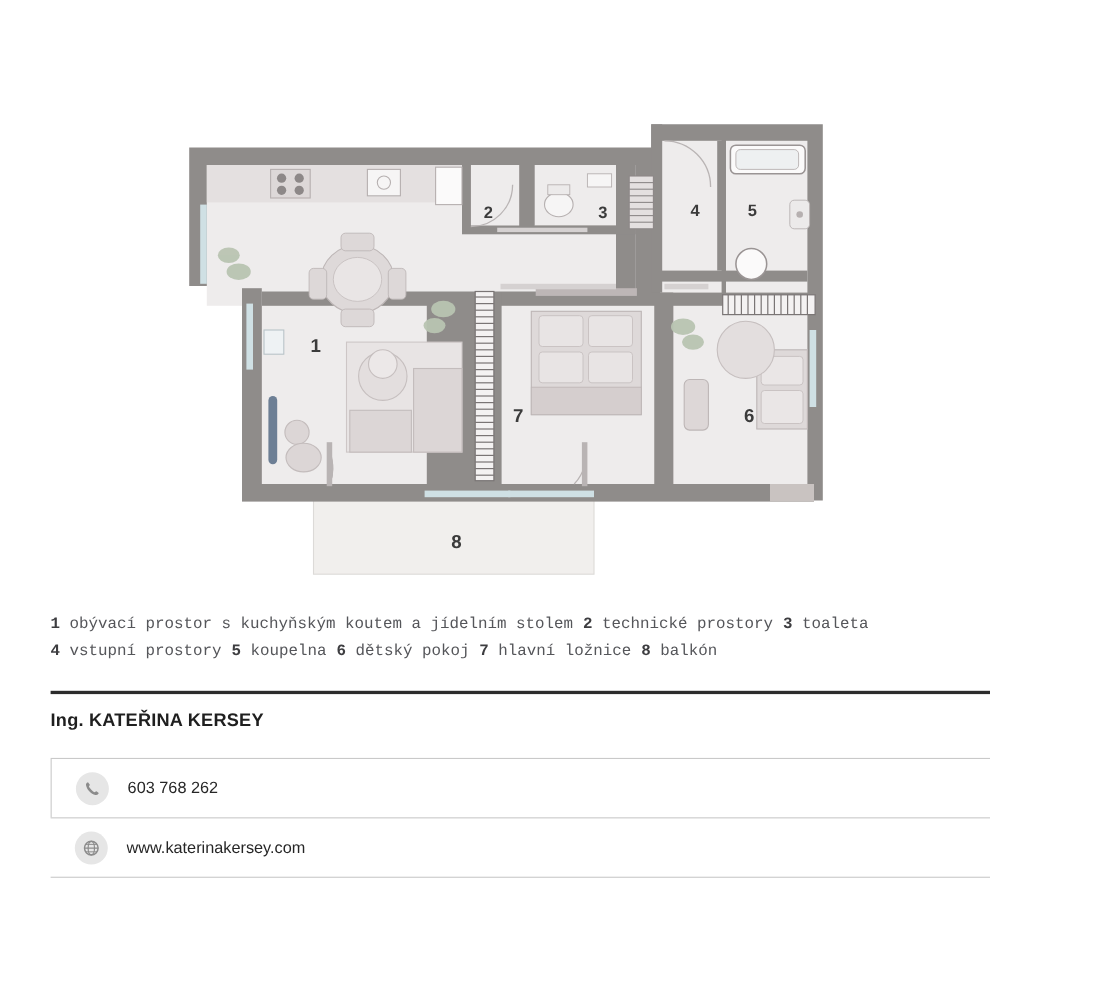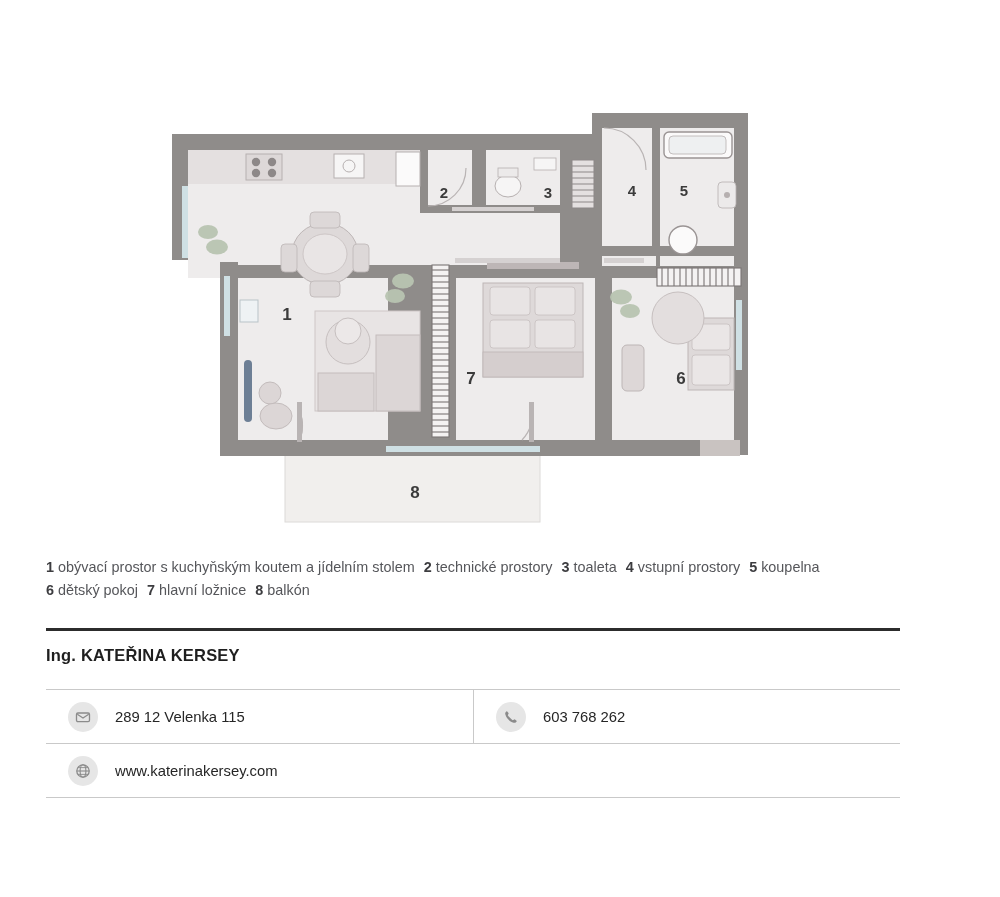--- a/index.html
+++ b/index.html
@@ -38,21 +38,21 @@
     top: 556px;
     width: 860px;
     font-size: 14.4px;
     line-height: 1.62;
     color: #55565a;
   }
   .legend .num {
     font-weight: bold;
     color: #3d3d40;
   }
-  .legend .item { white-space: nowrap; }
+  .legend .item { white-space: nowrap; font-family: Liberation Mono, monospace; }
   .legend .sp { display: inline-block; width: 9px; }
 
   
   .rule-thick {
     position: absolute;
     left: 46px; top: 628px;
     width: 854px; height: 3px;
     background: #2c2c2c;
   }
 
@@ -334,29 +334,20 @@
   <div class="legend">
     <span class="item"><span class="num">1</span> <span>obývací prostor s kuchyňským koutem a jídelním stolem</span></span><span class="sp"></span><span class="item"><span class="num">2</span> <span>technické prostory</span></span><span class="sp"></span><span class="item"><span class="num">3</span> <span>toaleta</span></span><span class="sp"></span><span class="item"><span class="num">4</span> <span>vstupní prostory</span></span><span class="sp"></span><span class="item"><span class="num">5</span> <span>koupelna</span></span><span class="sp"></span><span class="item"><span class="num">6</span> <span>dětský pokoj</span></span><span class="sp"></span><span class="item"><span class="num">7</span> <span>hlavní ložnice</span></span><span class="sp"></span><span class="item"><span class="num">8</span> <span>balkón</span></span>
   </div>
 
   <div class="rule-thick"></div>
 
   <div class="agent-name">Ing. KATEŘINA KERSEY</div>
 
   <div class="contact-table">
     <div class="contact-row">
-      <div class="contact-cell">
-        <span class="ico">
-          <svg width="16" height="16" viewBox="0 0 16 16">
-              <rect x="1.5" y="4" width="13" height="8.6" rx="1.4" fill="none" stroke="#8b8b8b" stroke-width="1.3"></rect>
-              <path d="M2.3 5.2 L8 9 L13.7 5.2" fill="none" stroke="#8b8b8b" stroke-width="1.2"></path>
-            </svg>
-        </span>
-        <span class="contact-text">289 12 Velenka 115</span>
-      </div>
       <div class="contact-cell right">
         <span class="ico">
           <svg width="16" height="16" viewBox="0 0 16 16">
               <path d="M4 2.2 C2.6 2.6 1.9 3.9 2.3 5.3 C3.3 9.3 6.7 12.7 10.7 13.7 C12.1 14.1 13.4 13.4 13.8 12 L11.7 10.3 L9.7 11.2 C8.3 10.4 5.6 7.7 4.8 6.3 L5.7 4.3 Z" fill="#8b8b8b"></path>
             </svg>
         </span>
         <span class="contact-text">603 768 262</span>
       </div>
     </div>
     <div class="contact-row">

